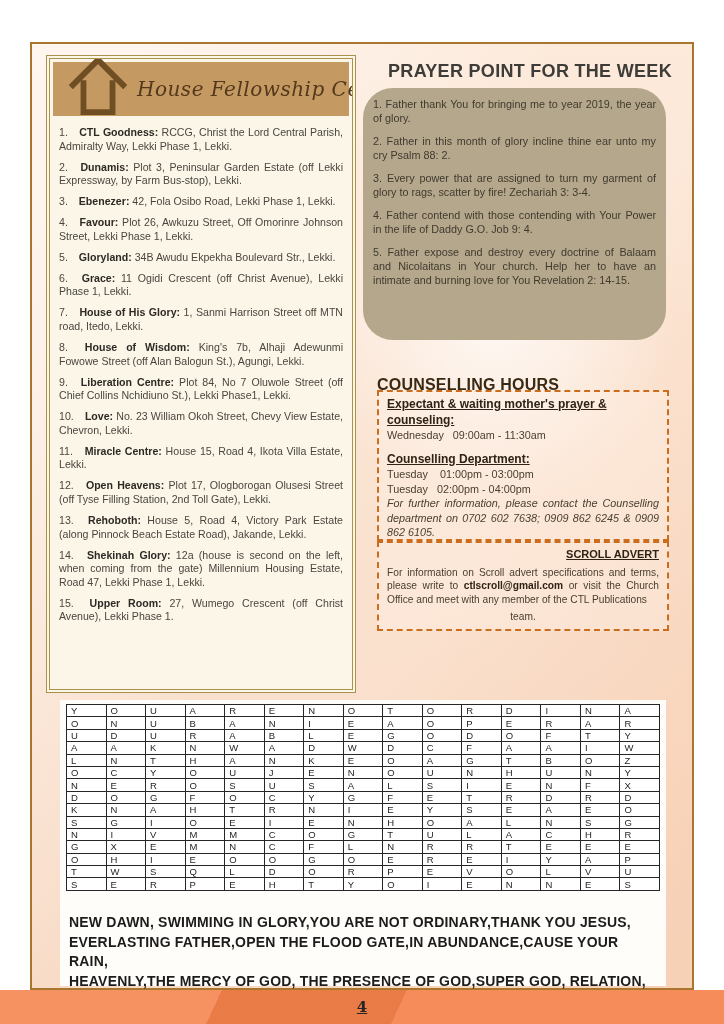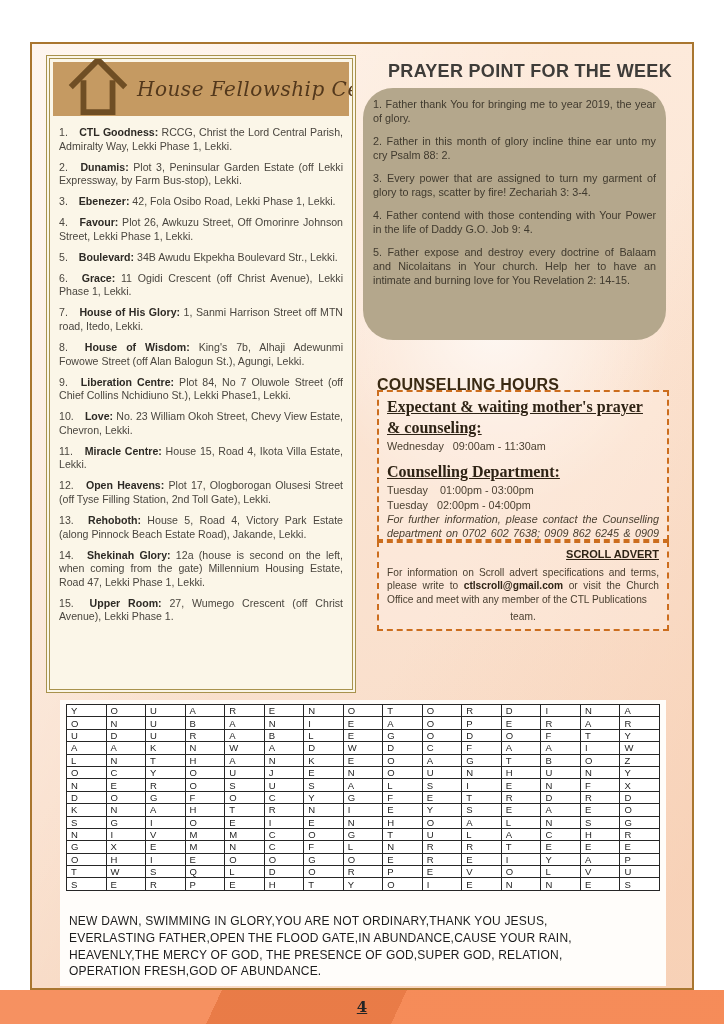--- a/index.html
+++ b/index.html
@@ -55,21 +55,21 @@
   .couns-title {
     position:absolute; left:345px; top:332px; width:292px; 
     font-size:16px; font-weight:bold; color:#3a2a14; 
     letter-spacing:0.2px;
   }
   .orange-box {
     position:absolute; background:rgba(255,244,235,0.35);
     border:2px dashed #cc6d1d; padding:5px 8px; overflow:hidden;
   }
   .couns-box { left:345px; top:346px; width:292px; height:151px; }
-  .couns-h { font-size:16px; font-weight:bold; color:#2e2315; text-decoration:underline; line-height:1.3;font-family:Liberation Serif, serif; }
+  .couns-h { font-size:12px; font-weight:bold; color:#2e2315; text-decoration:underline; line-height:1.3; }
   .couns-line { font-size:10.8px; color:#4a4031; line-height:1.35; white-space:pre-wrap; }
   .couns-note { font-size:10.8px; font-style:italic; color:#4a4031; line-height:1.3; text-align:justify; }
   .gap { height:9px; }
 
   .scroll-box { left:345px; top:497px; width:292px; height:90px; }
   .scroll-title { text-align:right; font-size:11px; font-weight:bold; color:#2e2315; text-decoration:underline; margin-bottom:6px; }
   .scroll-text { font-size:10.2px; color:#4a4031; line-height:1.3; text-align:justify; }
   .scroll-text b { color:#2e2315; }
   .scroll-team { text-align:center; font-size:10.2px; color:#4a4031; margin-top:5px; }
 
@@ -80,21 +80,21 @@
   }
   .ws-table {
     position:absolute; left:6px; top:4px; width:594px;
     border-collapse:collapse; table-layout:fixed; background:#fff;
   }
   .ws-table td {
     border:1px solid #262626; height:12.4px; font-size:9.5px; color:#1e1e1e;
     padding:0 0 0 4px; text-align:left; vertical-align:middle; overflow:hidden;
   }
   .words { position:absolute; left:9px; top:213px; width:584px; }
-  .words div { font-size:12px; color:#1c1c1c; line-height:1.4; letter-spacing:0.2px; font-weight:normal; font-stretch:condensed; }
+  .words div { font-size:14px; color:#1c1c1c; line-height:1.4; letter-spacing:0.2px; font-weight:bold; font-stretch:condensed; }
 
   
   .bottom-bar {
     position:absolute; left:0; top:990px; width:724px; height:34px;
     background:
       linear-gradient(115deg, rgba(255,255,255,0.12) 0 30%, rgba(0,0,0,0.05) 30% 55%, rgba(255,255,255,0.08) 55%),
       #f5824b;
     display:flex; align-items:center; justify-content:center;
   }
   .page-num {
@@ -116,21 +116,21 @@
             <path d="M17 30 L17 60 L47 60 L47 30" stroke="#6f4e24" stroke-width="6" stroke-linecap="square"></path>
           </svg>
         </span>
         <span class="band-title">House Fellowship Centres</span>
       </div>
       <div class="fl-list" id="fellowship-list">
           <p class="fl-item">1. <b>CTL Goodness:</b> RCCG, Christ the Lord Central Parish, Admiralty Way, Lekki Phase 1, Lekki.</p>
           <p class="fl-item">2. <b>Dunamis:</b> Plot 3, Peninsular Garden Estate (off Lekki Expressway, by Farm Bus-stop), Lekki.</p>
           <p class="fl-item">3. <b>Ebenezer:</b> 42, Fola Osibo Road, Lekki Phase 1, Lekki.</p>
           <p class="fl-item">4. <b>Favour:</b> Plot 26, Awkuzu Street, Off Omorinre Johnson Street, Lekki Phase 1, Lekki.</p>
-          <p class="fl-item">5. <b>Boulevard:</b> 34B Awudu Ekpekha Boulevard Str., Lekki.</p>
+          <p class="fl-item">5. <b>Gloryland:</b> 34B Awudu Ekpekha Boulevard Str., Lekki.</p>
           <p class="fl-item">6. <b>Grace:</b> 11 Ogidi Crescent (off Christ Avenue), Lekki Phase 1, Lekki.</p>
           <p class="fl-item">7. <b>House of His Glory:</b> 1, Sanmi Harrison Street off MTN road, Itedo, Lekki.</p>
           <p class="fl-item">8. <b>House of Wisdom:</b> King's 7b, Alhaji Adewunmi Fowowe Street (off Alan Balogun St.), Agungi, Lekki.</p>
           <p class="fl-item">9. <b>Liberation Centre:</b> Plot 84, No 7 Oluwole Street (off Chief Collins Nchidiuno St.), Lekki Phase1, Lekki.</p>
           <p class="fl-item">10. <b>Love:</b> No. 23 William Okoh Street, Chevy View Estate, Chevron, Lekki.</p>
           <p class="fl-item">11. <b>Miracle Centre:</b> House 15, Road 4, Ikota Villa Estate, Lekki.</p>
           <p class="fl-item">12. <b>Open Heavens:</b> Plot 17, Ologborogan Olusesi Street (off Tyse Filling Station, 2nd Toll Gate), Lekki.</p>
           <p class="fl-item">13. <b>Rehoboth:</b> House 5, Road 4, Victory Park Estate (along Pinnock Beach Estate Road), Jakande, Lekki.</p>
           <p class="fl-item">14. <b>Shekinah Glory:</b> 12a (house is second on the left, when coming from the gate) Millennium Housing Estate, Road 47, Lekki Phase 1, Lekki.</p>
           <p class="fl-item">15. <b>Upper Room:</b> 27, Wumego Crescent (off Christ Avenue), Lekki Phase 1.</p>

